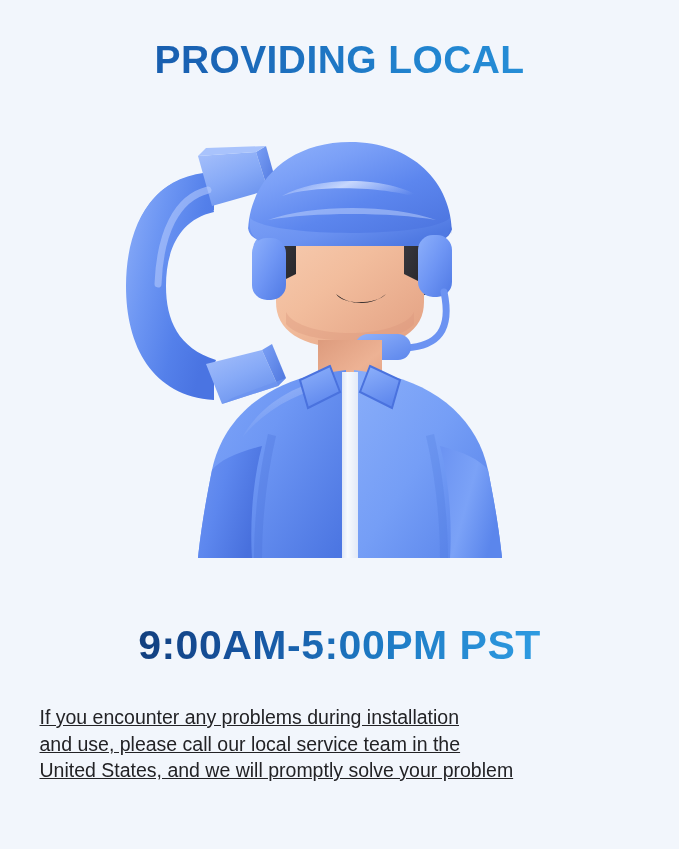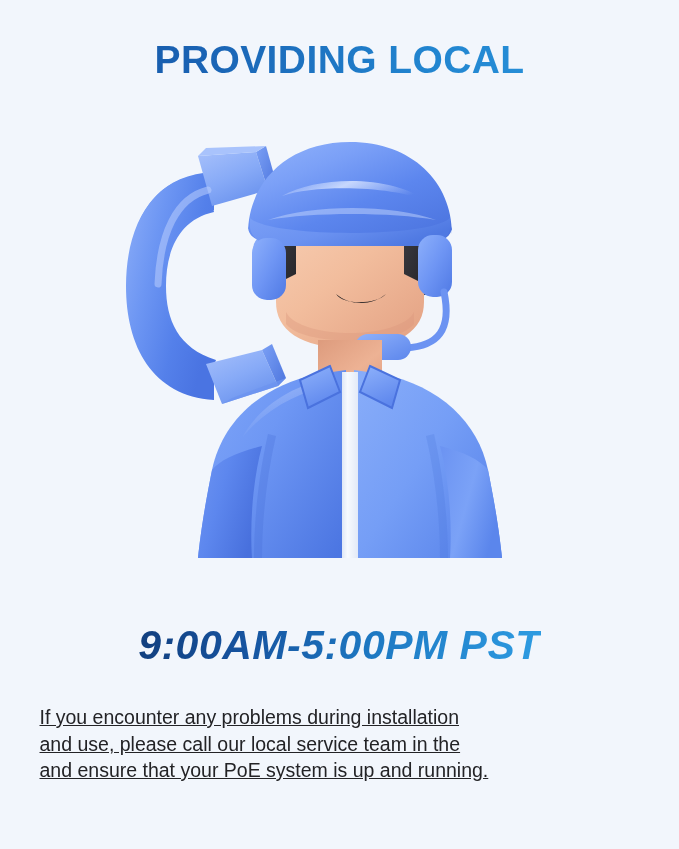--- a/index.html
+++ b/index.html
@@ -68,21 +68,20 @@
     line-height: 44px;
     letter-spacing: 0.5px;
     text-align: center;
     background: linear-gradient(95deg, #123f7e 0%, #16539f 26%, #1d78c2 58%, #2e9ce2 100%);
     -webkit-background-clip: text;
     background-clip: text;
     color: transparent;
     -webkit-text-fill-color: transparent;
     white-space: nowrap;
     user-select: none;
-    font-style: italic;
   }
 
   
   .body-copy {
     margin-top: 17px;
     width: 600px;
     color: #232326;
     font-size: 19.5px;
     line-height: 26.5px;
     font-weight: 400;
@@ -324,16 +323,16 @@
         <path d="M370 232 L 400 246 L 392 274 L 360 258 Z" fill="none" stroke="#4a72de" stroke-width="2"></path>
       </g>
     </svg>
   </div>
 
   <div class="hours">9:00AM-5:00PM PST</div>
 
   <p class="body-copy">
     <span class="bc-line">If you encounter any problems during installation</span>
     <span class="bc-line">and use, please call our local service team in the</span>
-    <span class="bc-line">and ensure that your PoE system is up and running.</span>
+    <span class="bc-line">United States, and we will promptly solve your problem</span>
   </p>
 
 </div>
 
 </body></html>

